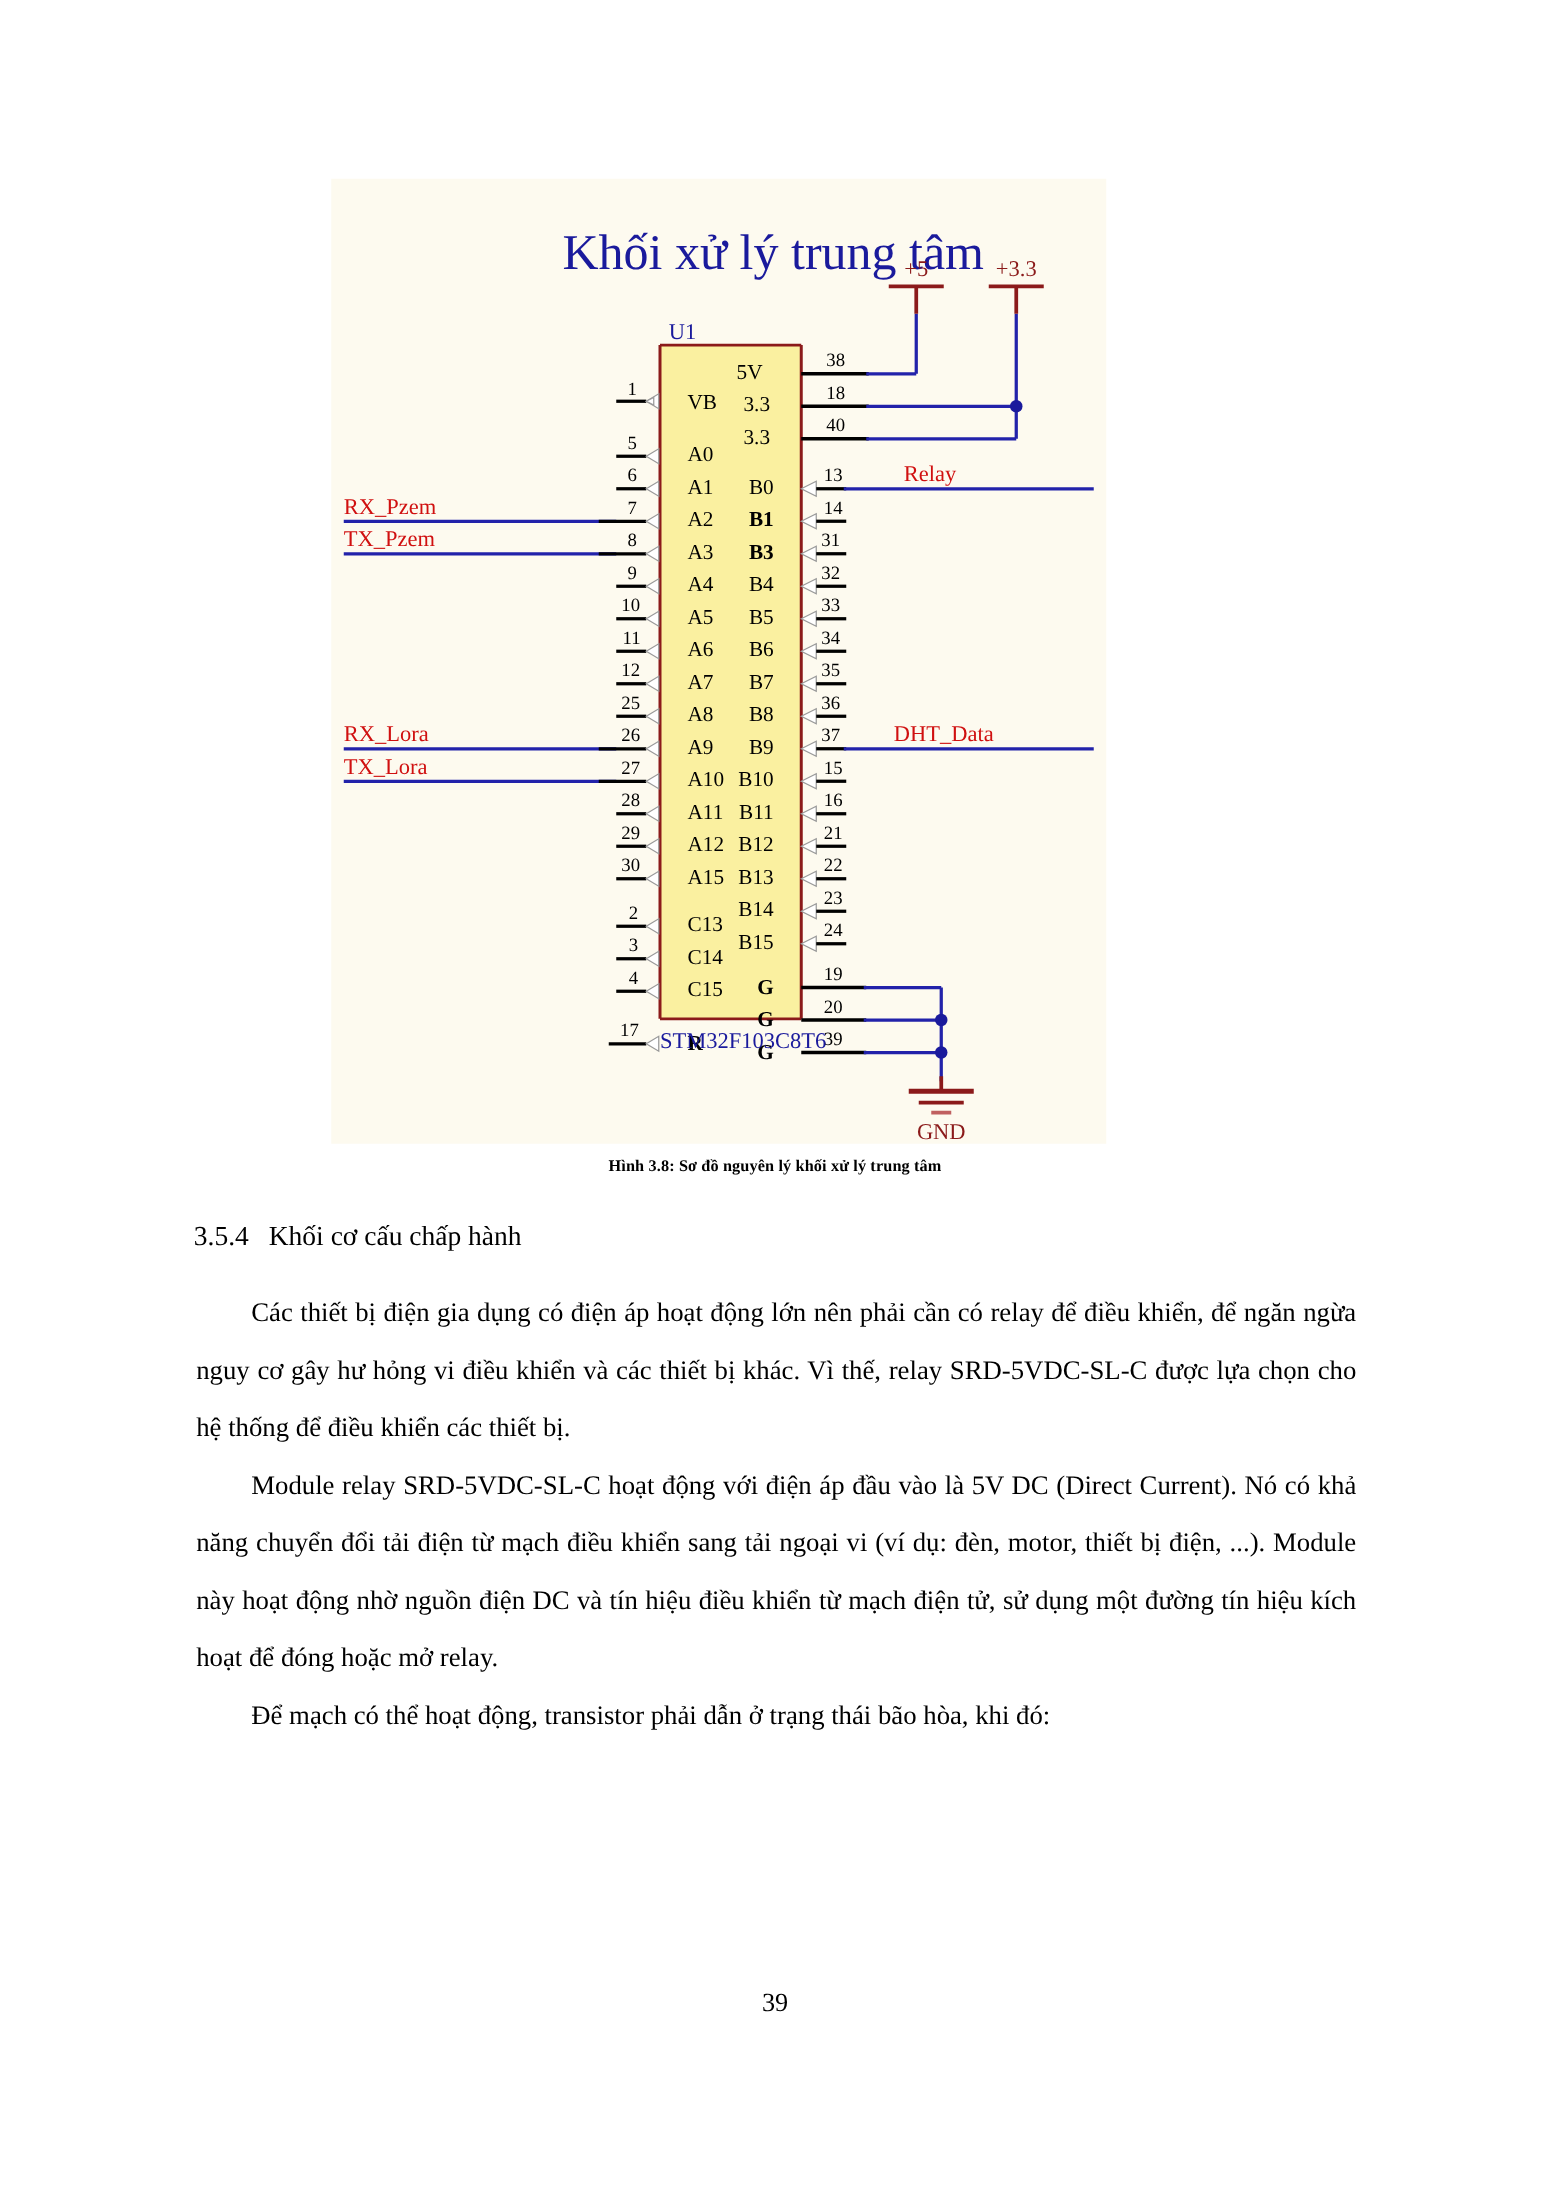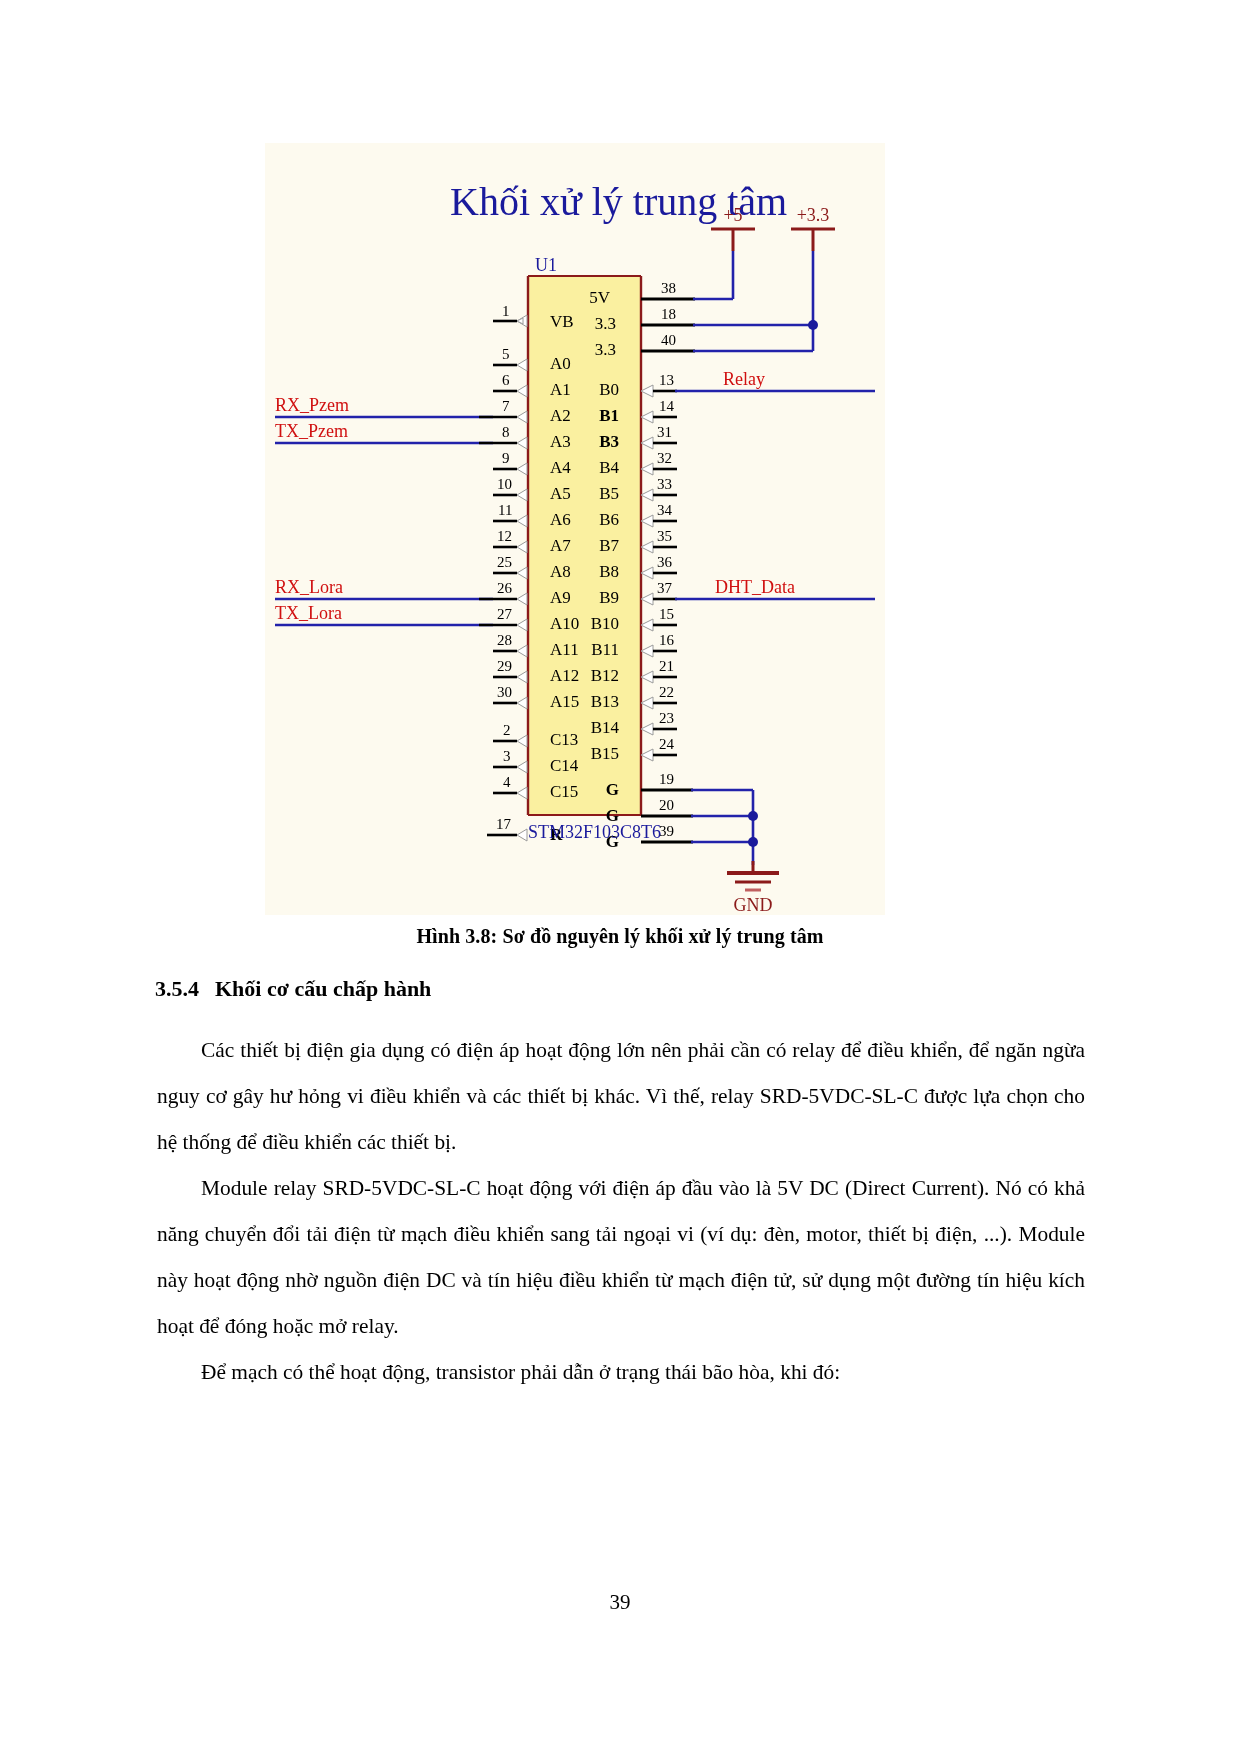--- a/index.html
+++ b/index.html
@@ -41,32 +41,32 @@
     display: block;
   }
 
   
   #caption {
     position: absolute;
     left: 140px;
     top: 925px;
     width: 960px;
     text-align: center;
-    font-size: 20px;
+    font-size: 13px;
     font-weight: bold;
     letter-spacing: 0.1px;
   }
 
   
   #heading {
     position: absolute;
     left: 155px;
     top: 976px;
     font-size: 22px;
-    font-weight: bold;
+    font-weight: normal;
   }
   #heading .num { margin-right: 16px; }
 
   
   #body-text {
     position: absolute;
     left: 155px;
     top: 1027px;
     width: 930px;
     font-size: 21.4px;

